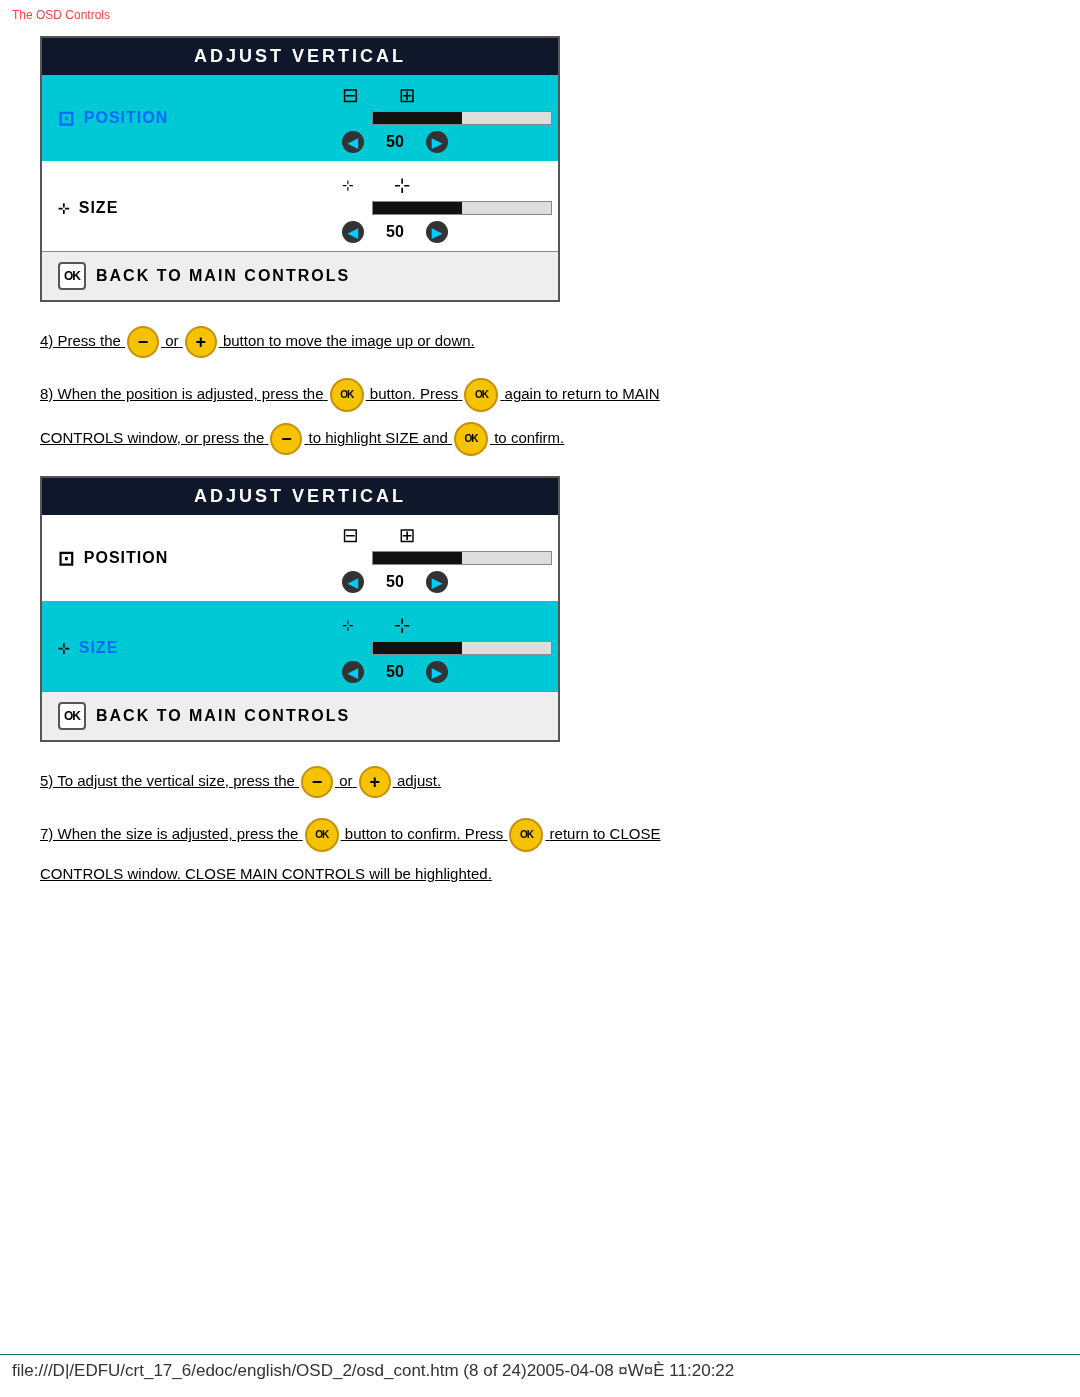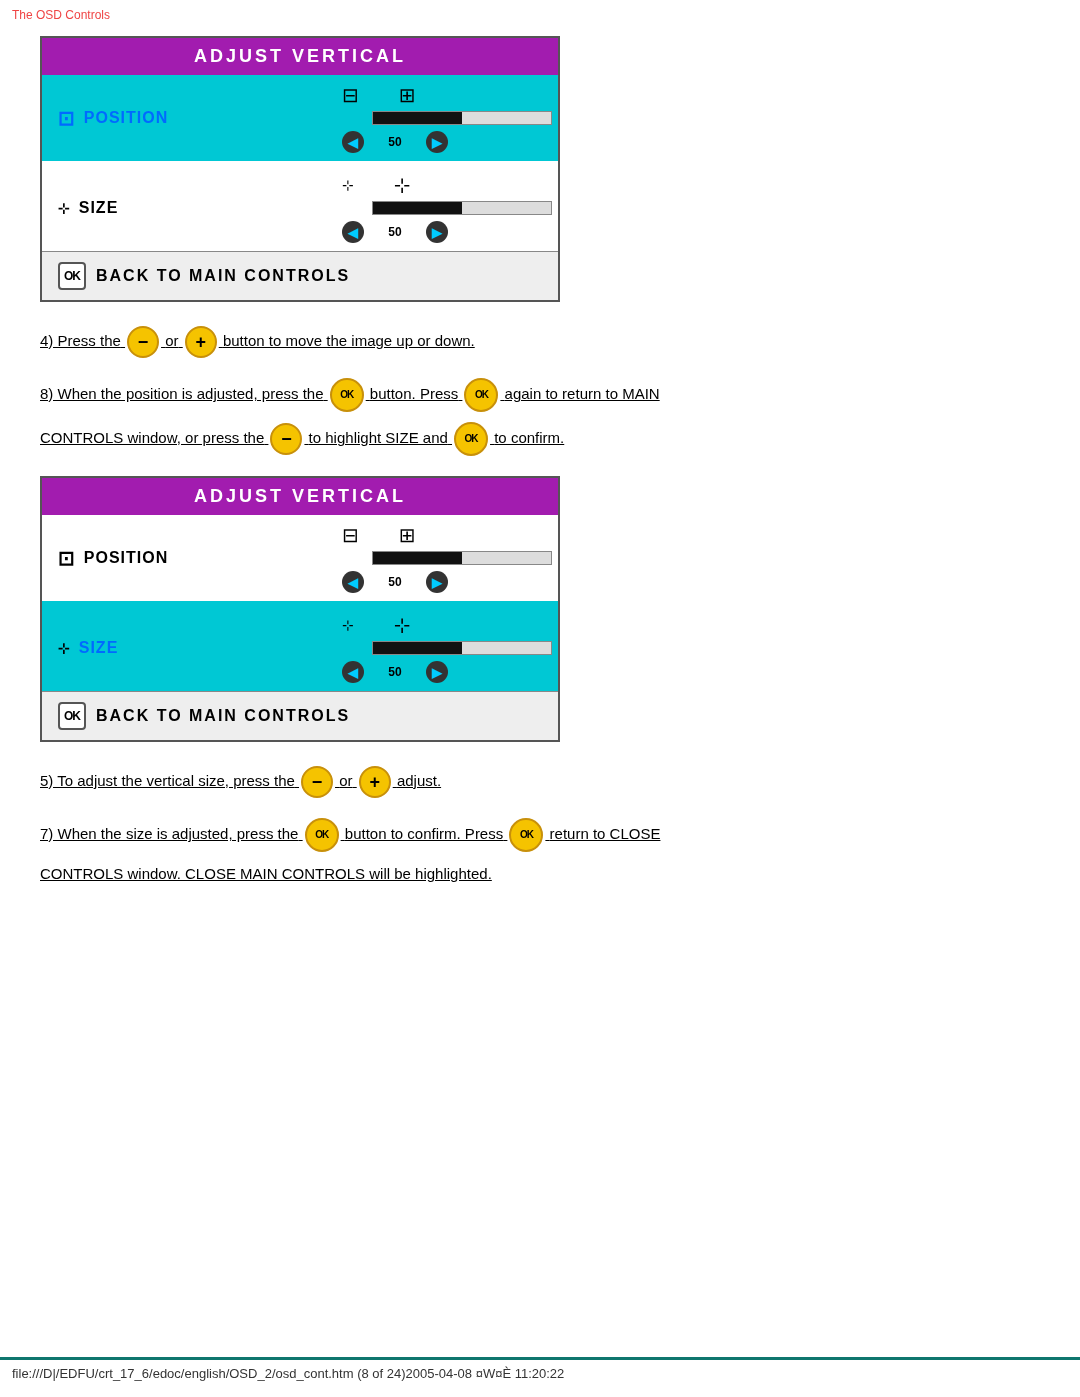--- a/index.html
+++ b/index.html
@@ -25,21 +25,21 @@
 
     
     .osd-panel {
       border: 2px solid #555;
       width: 520px;
       margin-bottom: 24px;
       background: #fff;
     }
 
     .osd-header {
-      background: #a21caf;
+      background: #0f172a;
       color: #fff;
       text-align: center;
       font-weight: bold;
       font-size: 18px;
       letter-spacing: 3px;
       padding: 8px 0;
       font-family: Arial, sans-serif;
     }
 
     .osd-row {
@@ -101,21 +101,21 @@
       color: #00ccff;
       display: inline-flex;
       align-items: center;
       justify-content: center;
       font-size: 13px;
       font-weight: bold;
     }
 
     .value-num {
       font-weight: bold;
-      font-size: 12px;
+      font-size: 16px;
       min-width: 30px;
       text-align: center;
     }
 
     .osd-back-row {
       background: #eee;
       display: flex;
       align-items: center;
       padding: 10px 16px;
       gap: 10px;
@@ -188,23 +188,23 @@
     .size-icon-large {
       font-size: 20px;
       color: #000;
     }
 
     .footer {
       position: absolute;
       bottom: 10px;
       left: 0;
       right: 0;
-      border-top: 3px solid #0f766e;
+      border-top: 1px solid #0f766e;
       padding: 6px 12px;
-      font-size: 13px;
+      font-size: 17px;
       color: #333;
     }
 
   </style>
 </head>
 <body>
 
 <div class="page-title">
   <span>The OSD Controls</span>
 </div>

